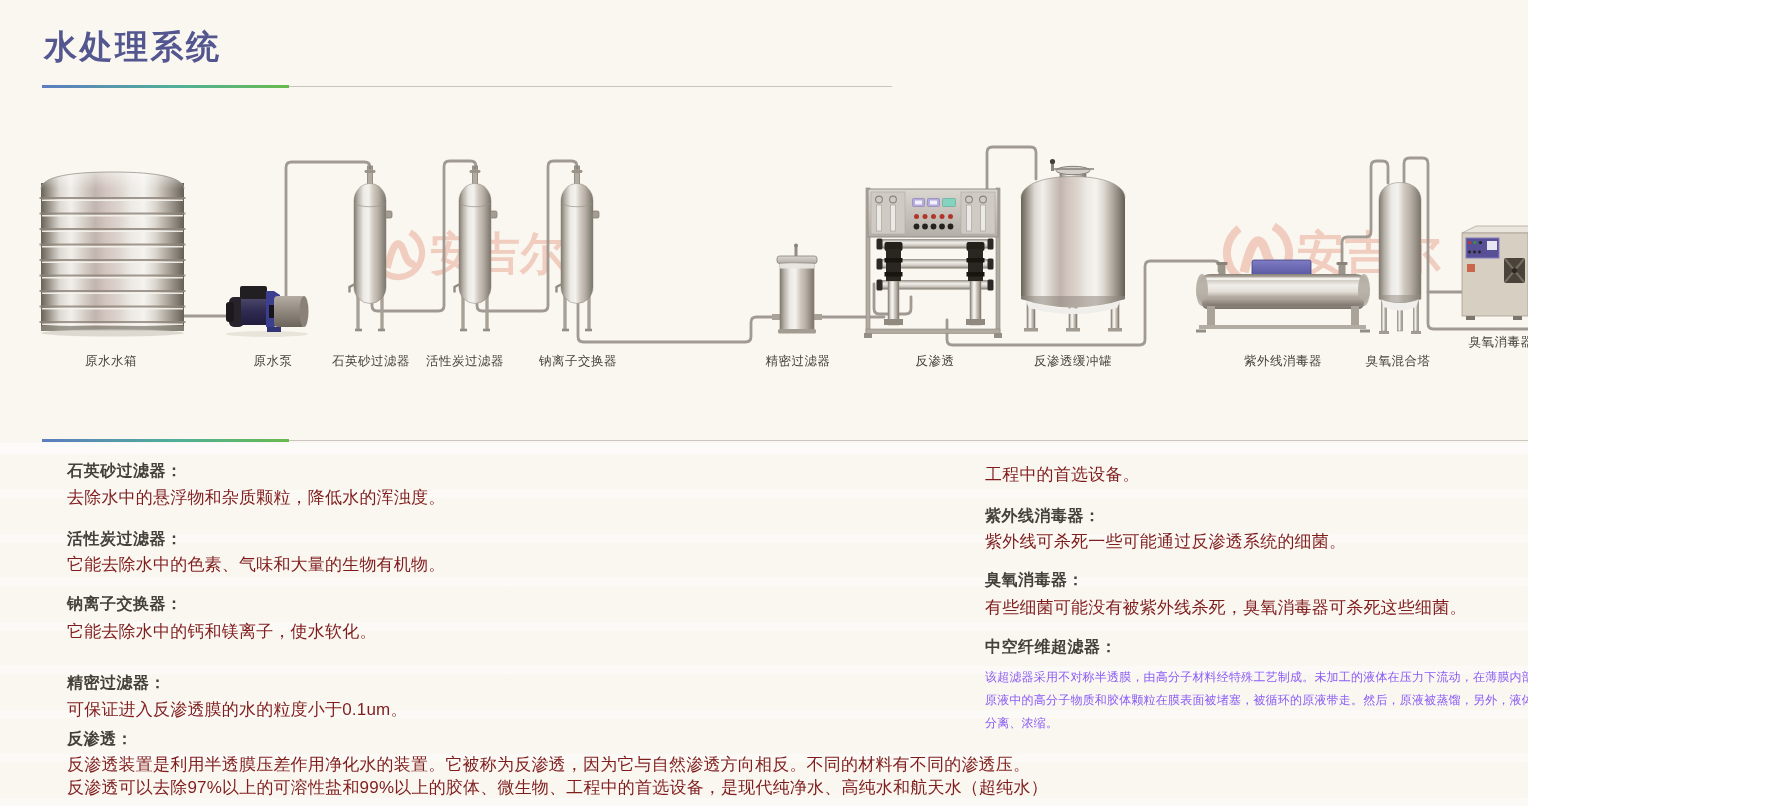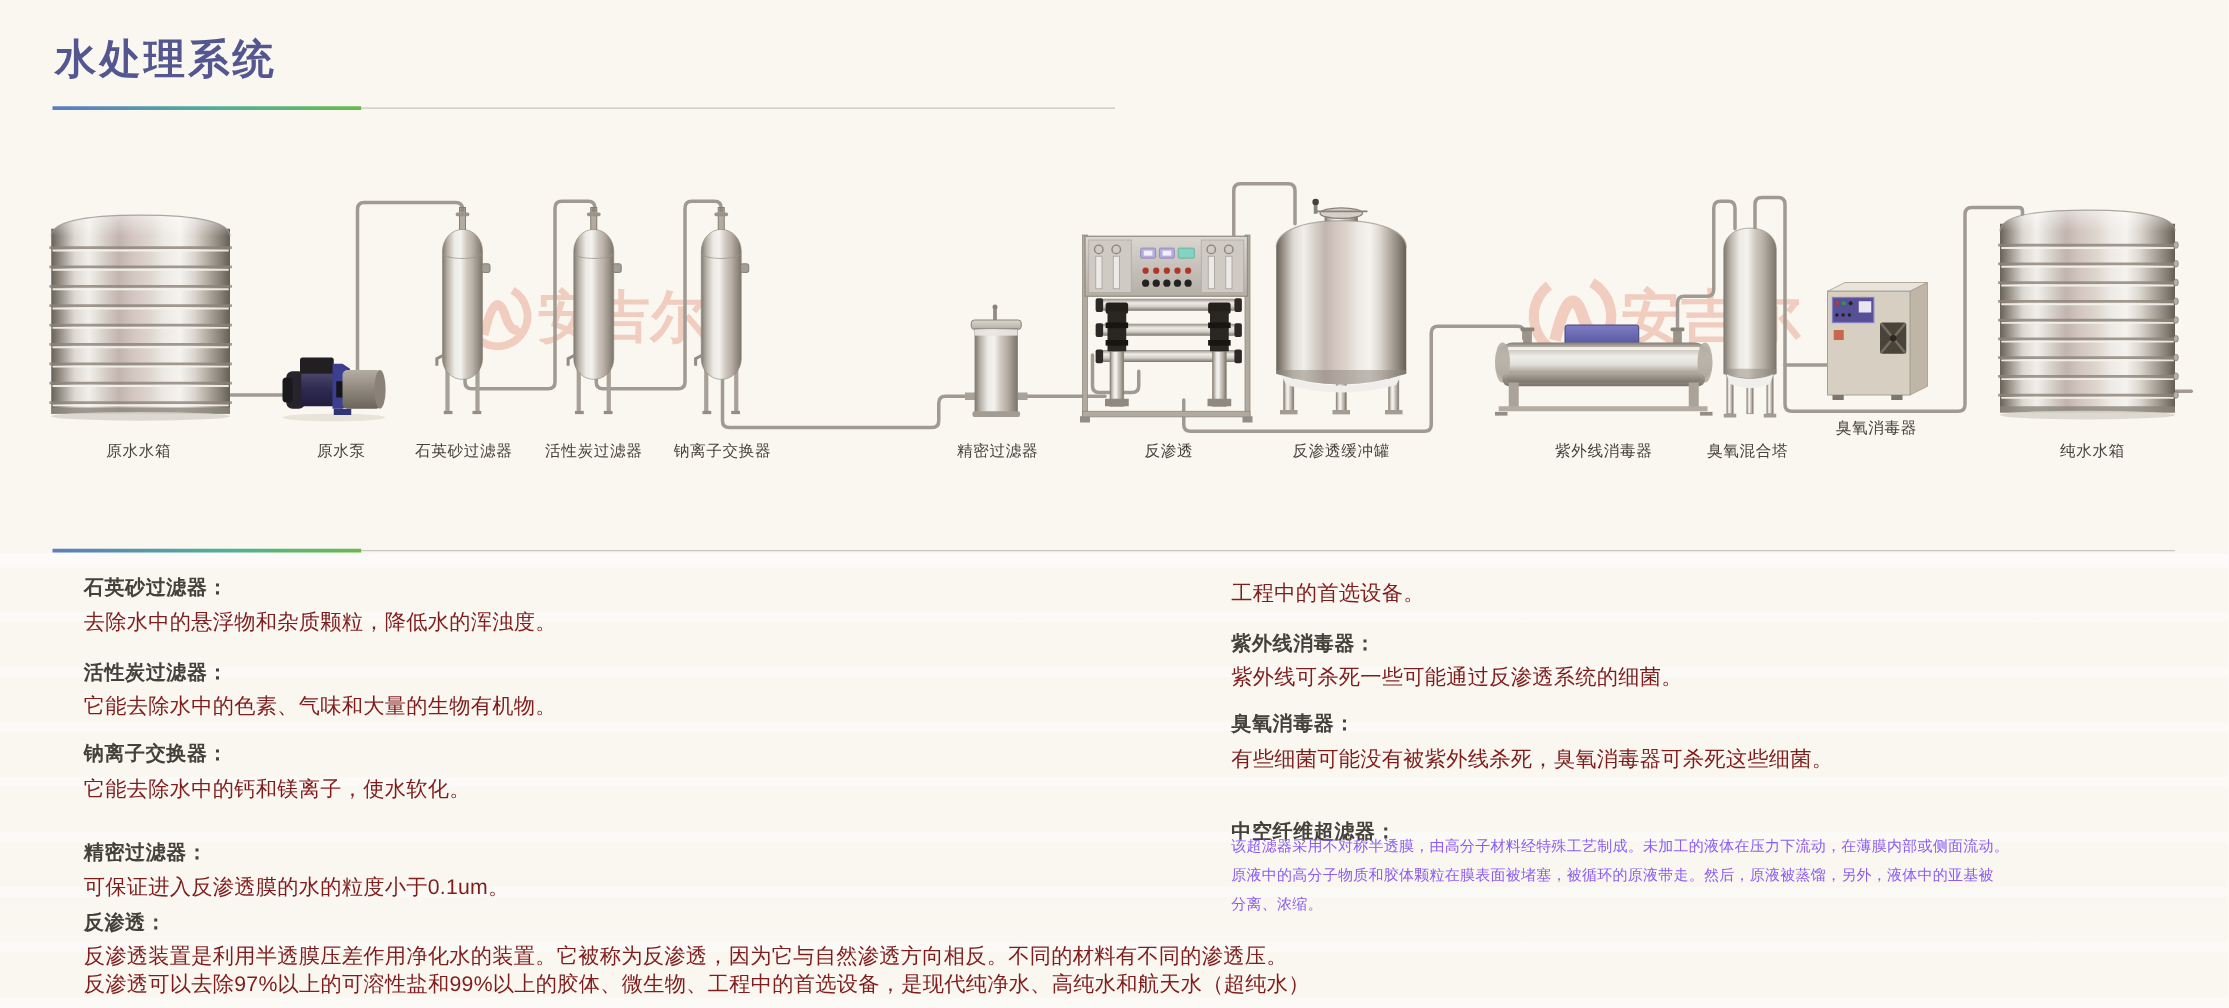--- a/index.html
+++ b/index.html
@@ -1,15 +1,15 @@
 <!DOCTYPE html>
 <html><head><meta charset="utf-8">
 <style>
 html,body{margin:0;padding:0}
-#page{position:relative;width:1783px;height:806px;background:#faf7f1;overflow:hidden;font-family:"Liberation Sans",sans-serif}
+#page{position:relative;width:1528px;height:806px;background:#faf7f1;overflow:hidden;font-family:"Liberation Sans",sans-serif}
 .abs{position:absolute}
 .lab{position:absolute;font-size:12.5px;color:#47423c;transform:translateX(-50%);white-space:nowrap;letter-spacing:0.5px;line-height:1.15}
 .h{position:absolute;font-size:16px;font-weight:bold;color:#44403a;white-space:nowrap;letter-spacing:0.5px;line-height:1.15}
 .b{position:absolute;font-size:17px;color:#7f1d1d;white-space:nowrap;letter-spacing:0.2px;line-height:1.15}
 .b2{position:absolute;font-size:12px;color:#8b5cf6;white-space:nowrap;letter-spacing:0.2px;line-height:23.2px}
 </style></head><body>
 <div id="page">
 <div class="abs" style="left:44px;top:25px;font-size:33px;font-weight:bold;color:#54578f;letter-spacing:2.5px">水处理系统</div>
 <div class="abs" style="left:42px;top:85px;width:247px;height:3px;background:linear-gradient(90deg,#5c7cc2,#4fb097 55%,#68ba4e)"></div>
 <div class="abs" style="left:289px;top:86px;width:603px;height:1px;background:#c9c5be"></div>
@@ -349,21 +349,21 @@
 <rect x="1739" y="298.5" width="3.5" height="5" rx="1.5" fill="#b9b2a8" stroke="#7d766c" stroke-width="0.6"></rect>
 <line x1="1598.5" y1="316" x2="1741.5" y2="316" stroke="#8d8379" stroke-width="2.2" opacity="0.8"></line>
 <line x1="1601" y1="318.3" x2="1739" y2="318.3" stroke="#f6f4ef" stroke-width="1.6" opacity="0.9"></line>
 <rect x="1739" y="313.5" width="3.5" height="5" rx="1.5" fill="#b9b2a8" stroke="#7d766c" stroke-width="0.6"></rect>
 <rect x="1600" y="325" width="140" height="5" fill="#8a847a" opacity="0.8"></rect>
 <ellipse cx="1670.0" cy="332" rx="70.0" ry="3.5" fill="#d8d3ca" opacity="0.85"></ellipse>
 </svg>
 <div class="lab" style="left:111px;top:354px">原水水箱</div>
 <div class="lab" style="left:273px;top:354px">原水泵</div>
 <div class="lab" style="left:371px;top:354px">石英砂过滤器</div>
-<div class="lab" style="left:475px;top:354px">活性炭过滤器</div>
+<div class="lab" style="left:465px;top:354px">活性炭过滤器</div>
 <div class="lab" style="left:578px;top:354px">钠离子交换器</div>
 <div class="lab" style="left:798px;top:354px">精密过滤器</div>
 <div class="lab" style="left:935px;top:354px">反渗透</div>
 <div class="lab" style="left:1073px;top:354px">反渗透缓冲罐</div>
 <div class="lab" style="left:1283px;top:354px">紫外线消毒器</div>
 <div class="lab" style="left:1398px;top:354px">臭氧混合塔</div>
 <div class="lab" style="left:1674px;top:354px">纯水水箱</div>
 <div class="lab" style="left:1501px;top:335px">臭氧消毒器</div>
 <div class="h" style="left:67px;top:462px">石英砂过滤器：</div>
 <div class="b" style="left:67px;top:488px">去除水中的悬浮物和杂质颗粒，降低水的浑浊度。</div>
@@ -374,14 +374,14 @@
 <div class="h" style="left:67px;top:674px">精密过滤器：</div>
 <div class="b" style="left:67px;top:700px">可保证进入反渗透膜的水的粒度小于0.1um。</div>
 <div class="h" style="left:67px;top:730px">反渗透：</div>
 <div class="b" style="left:67px;top:755px">反渗透装置是利用半透膜压差作用净化水的装置。它被称为反渗透，因为它与自然渗透方向相反。不同的材料有不同的渗透压。</div>
 <div class="b" style="left:67px;top:778px">反渗透可以去除97%以上的可溶性盐和99%以上的胶体、微生物、工程中的首选设备，是现代纯净水、高纯水和航天水（超纯水）</div>
 <div class="b" style="left:985px;top:465px">工程中的首选设备。</div>
 <div class="h" style="left:985px;top:507px">紫外线消毒器：</div>
 <div class="b" style="left:985px;top:532px">紫外线可杀死一些可能通过反渗透系统的细菌。</div>
 <div class="h" style="left:985px;top:571px">臭氧消毒器：</div>
 <div class="b" style="left:985px;top:598px">有些细菌可能没有被紫外线杀死，臭氧消毒器可杀死这些细菌。</div>
-<div class="h" style="left:985px;top:657px">中空纤维超滤器：</div>
+<div class="h" style="left:985px;top:638px">中空纤维超滤器：</div>
 <div class="b2" style="left:985px;top:666px">该超滤器采用不对称半透膜，由高分子材料经特殊工艺制成。未加工的液体在压力下流动，在薄膜内部或侧面流动。<br>原液中的高分子物质和胶体颗粒在膜表面被堵塞，被循环的原液带走。然后，原液被蒸馏，另外，液体中的亚基被<br>分离、浓缩。</div>
 </div>
 </body></html>

